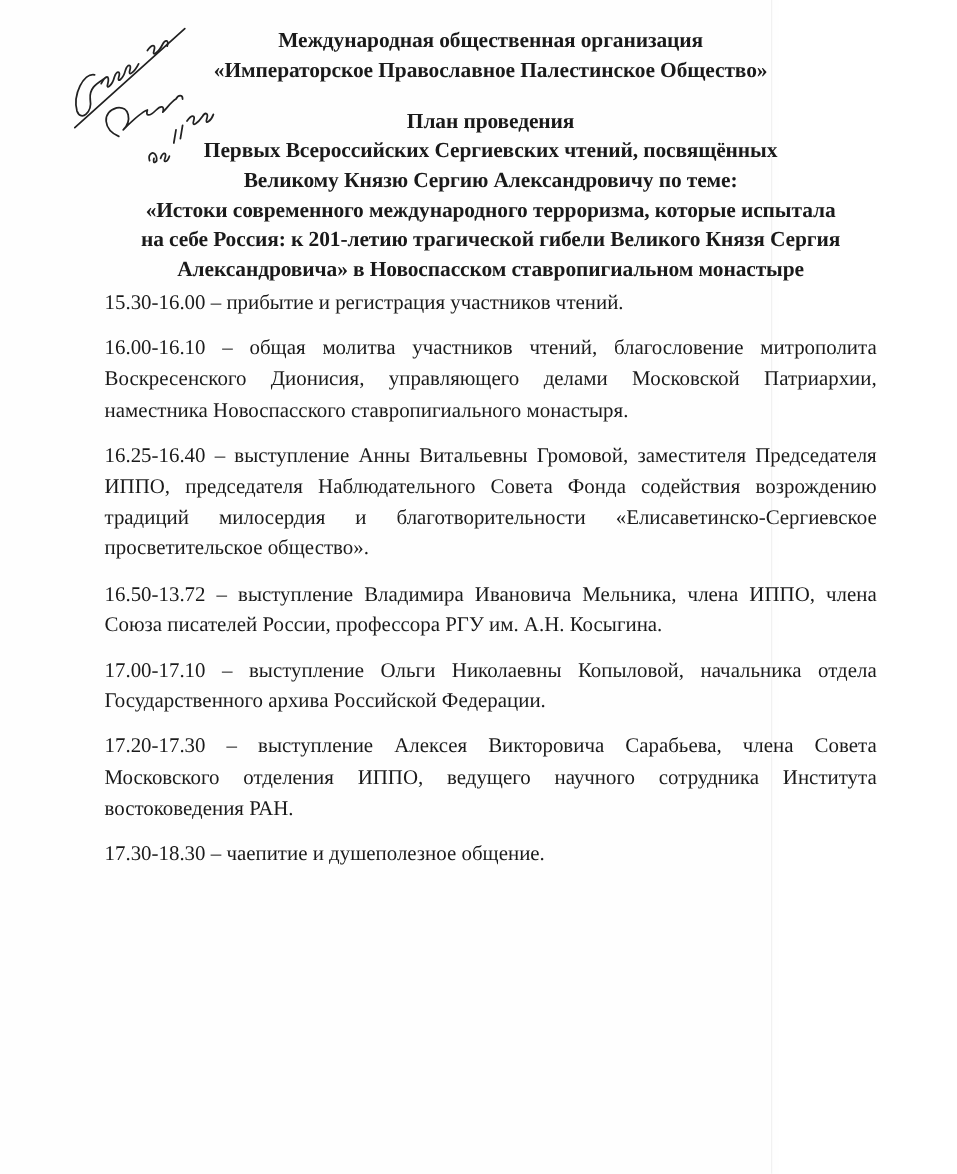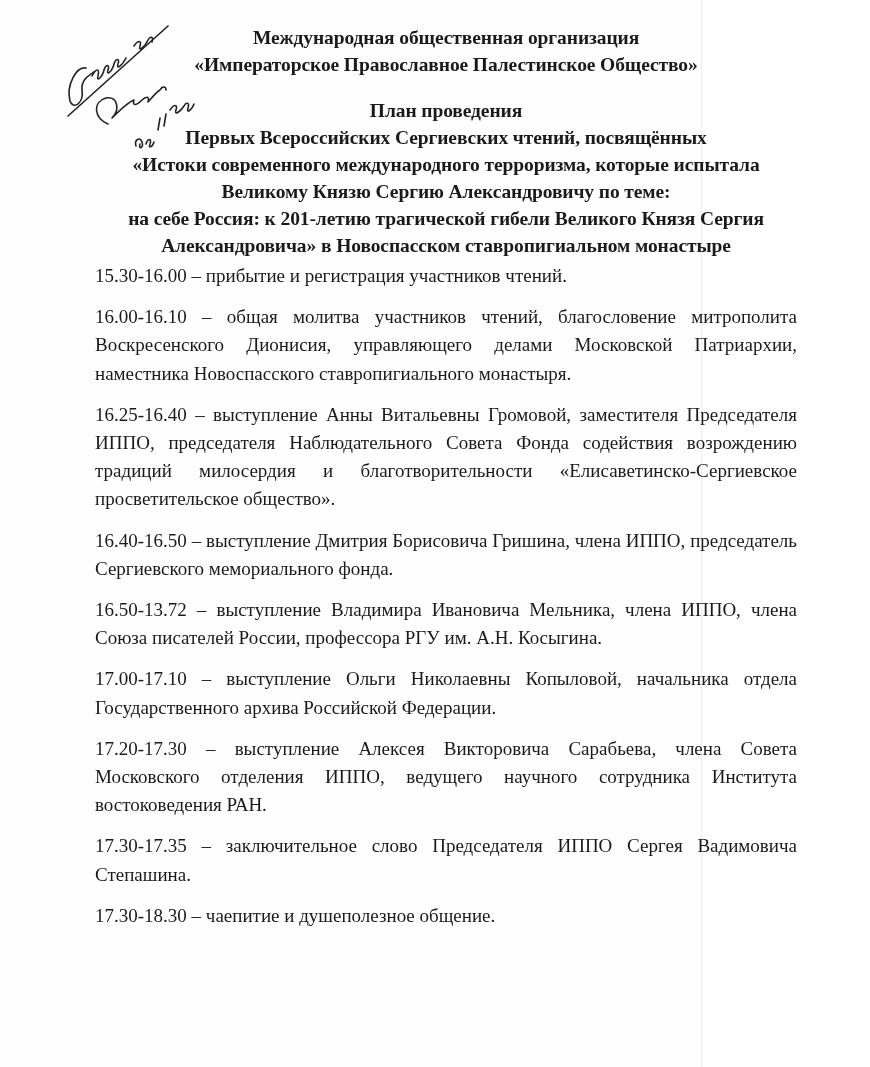--- a/index.html
+++ b/index.html
@@ -35,30 +35,28 @@
       </g>
     </svg>
   </div>
 
   <div class="header">
     <span class="org">Международная общественная организация</span>
     <span class="org">«Императорское Православное Палестинское Общество»</span>
     <div class="gap"></div>
     <span class="line">План проведения</span>
     <span class="line">Первых Всероссийских Сергиевских чтений, посвящённых</span>
+    <span class="line">Великому Князю Сергию Александровичу по теме:</span>
     <span class="line">«Истоки современного международного терроризма, которые испытала</span>
-    <span class="line">Великому Князю Сергию Александровичу по теме:</span>
     <span class="line">на себе Россия: к 201-летию трагической гибели Великого Князя Сергия</span>
     <span class="line">Александровича» в Новоспасском ставропигиальном монастыре</span>
   </div>
 
   <div class="body">
     <p class="item">15.30-16.00 – прибытие и регистрация участников чтений.</p>
     <p class="item">16.00-16.10 – общая молитва участников чтений, благословение митрополита Воскресенского Дионисия, управляющего делами Московской Патриархии, наместника Новоспасского ставропигиального монастыря.</p>
     <p class="item">16.25-16.40 – выступление Анны Витальевны Громовой, заместителя Председателя ИППО, председателя Наблюдательного Совета Фонда содействия возрождению традиций милосердия и благотворительности «Елисаветинско-Сергиевское просветительское общество».</p>
-    <p class="item">16.40-16.50 – выступление Дмитрия Борисовича Гришина, члена ИППО, председатель Сергиевского мемориального фонда.</p>
     <p class="item">16.50-13.72 – выступление Владимира Ивановича Мельника, члена ИППО, члена Союза писателей России, профессора РГУ им. А.Н. Косыгина.</p>
     <p class="item">17.00-17.10 – выступление Ольги Николаевны Копыловой, начальника отдела Государственного архива Российской Федерации.</p>
     <p class="item">17.20-17.30 – выступление Алексея Викторовича Сарабьева, члена Совета Московского отделения ИППО, ведущего научного сотрудника Института востоковедения РАН.</p>
-    <p class="item">17.30-17.35 – заключительное слово Председателя ИППО Сергея Вадимовича Степашина.</p>
     <p class="item">17.30-18.30 – чаепитие и душеполезное общение.</p>
   </div>
 </div>
 
 </body></html>

